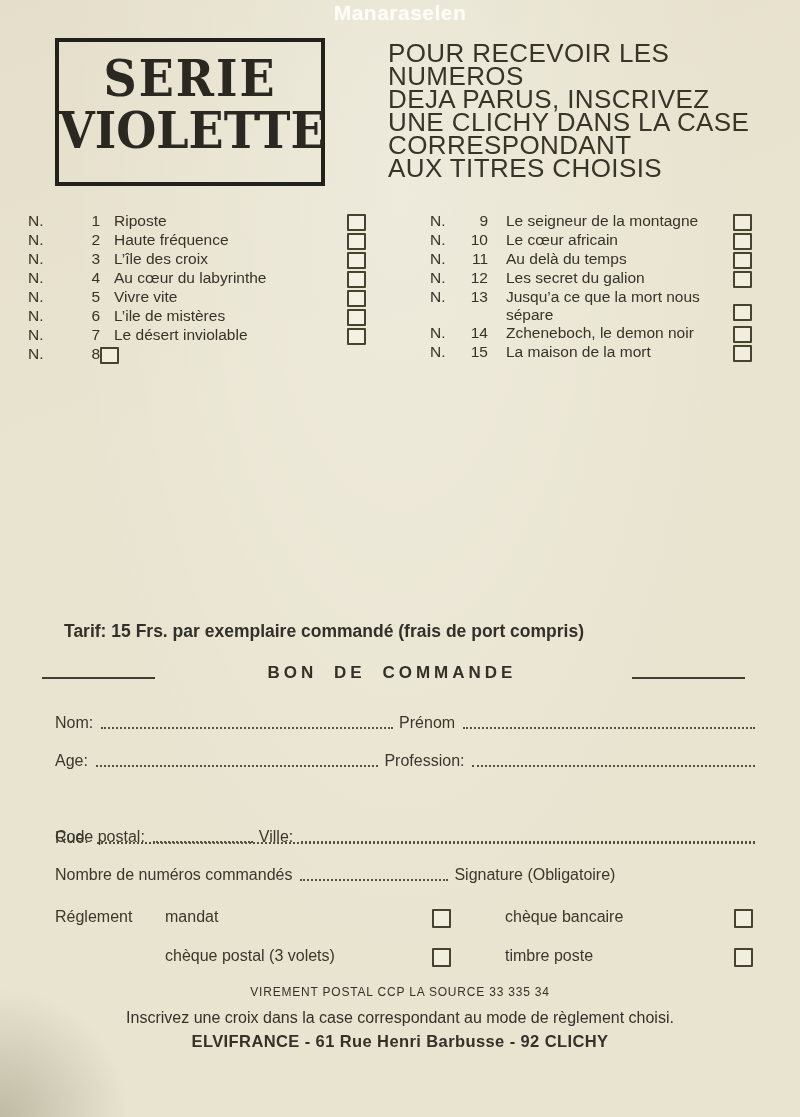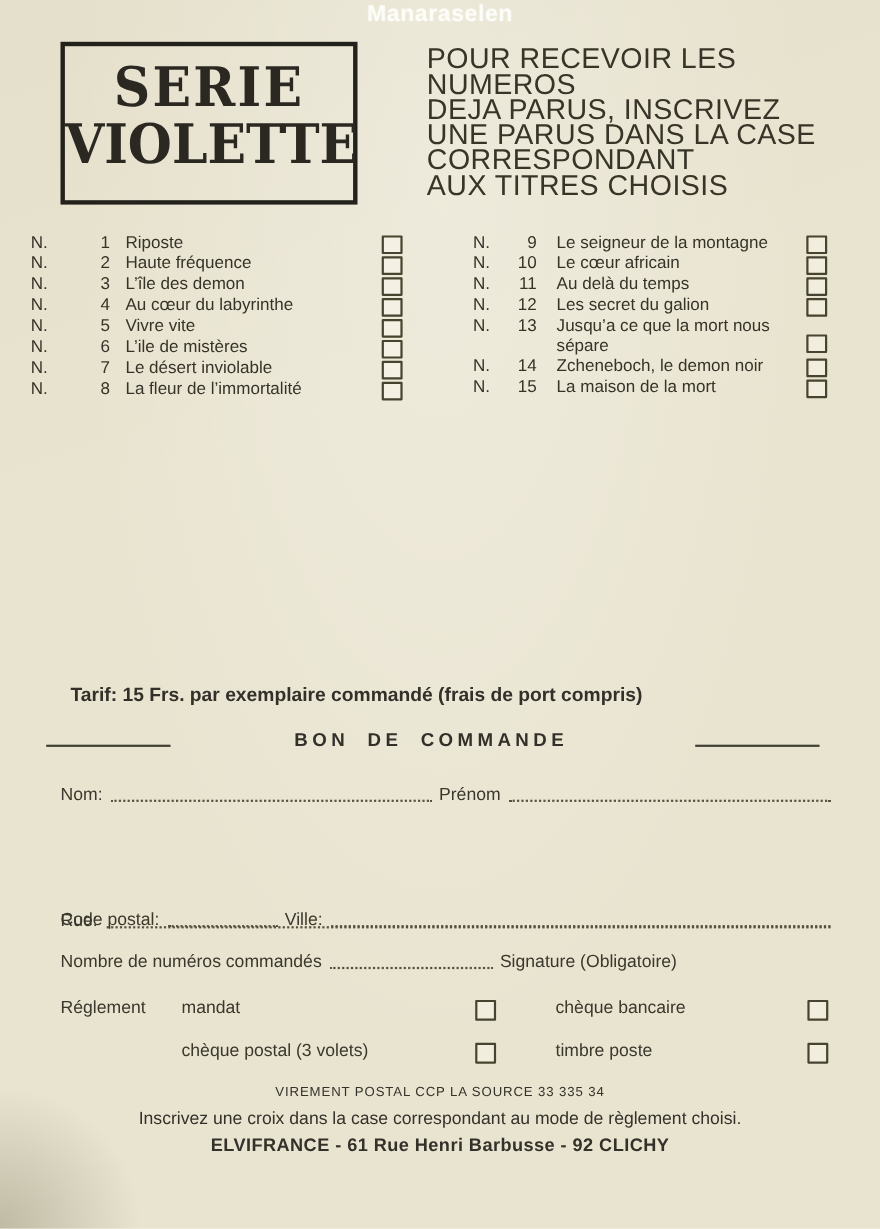--- a/index.html
+++ b/index.html
@@ -85,42 +85,42 @@
   <div class="watermark">Manaraselen</div>
 
   <div class="logo-box">
     <div class="logo-line1">SERIE</div>
     <div class="logo-line2">VIOLETTE</div>
   </div>
 
   <div class="intro">
     <div>POUR RECEVOIR LES NUMEROS</div>
     <div>DEJA PARUS, INSCRIVEZ</div>
-    <div>UNE PARUS DANS LA CASE</div>
+    <div>UNE CLICHY DANS LA CASE</div>
     <div>CORRESPONDANT</div>
     <div>AUX TITRES CHOISIS</div>
   </div>
 
   <div class="titles-col col-left">
     <div class="t-row">
       <span class="t-prefix">N.</span>
       <span class="t-num">1</span>
       <span class="t-title">Riposte</span>
       <span class="t-box"></span>
     </div>
     <div class="t-row">
       <span class="t-prefix">N.</span>
       <span class="t-num">2</span>
       <span class="t-title">Haute fréquence</span>
       <span class="t-box"></span>
     </div>
     <div class="t-row">
       <span class="t-prefix">N.</span>
       <span class="t-num">3</span>
-      <span class="t-title">L’île des demon</span>
+      <span class="t-title">L’île des croix</span>
       <span class="t-box"></span>
     </div>
     <div class="t-row">
       <span class="t-prefix">N.</span>
       <span class="t-num">4</span>
       <span class="t-title">Au cœur du labyrinthe</span>
       <span class="t-box"></span>
     </div>
     <div class="t-row">
       <span class="t-prefix">N.</span>
@@ -136,21 +136,20 @@
     </div>
     <div class="t-row">
       <span class="t-prefix">N.</span>
       <span class="t-num">7</span>
       <span class="t-title">Le désert inviolable</span>
       <span class="t-box"></span>
     </div>
     <div class="t-row">
       <span class="t-prefix">N.</span>
       <span class="t-num">8</span>
-      <span class="t-title">La fleur de l’immortalité</span>
       <span class="t-box"></span>
     </div>
   </div>
 
   <div class="titles-col col-right">
     <div class="t-row">
       <span class="t-prefix">N.</span>
       <span class="t-num">9</span>
       <span class="t-title">Le seigneur de la montagne</span>
       <span class="t-box"></span>
@@ -195,20 +194,26 @@
 
   <div class="tarif">Tarif: 15 Frs. par exemplaire commandé (frais de port compris)</div>
   <div class="bdc-heading">BON DE COMMANDE</div>
   <div class="bdc-line left"></div>
   <div class="bdc-line right"></div>
 
   <div class="f-row" style="top:713px;">
     <span class="f-label">Nom:</span>
     <span class="dots"></span>
     <span class="f-label">Prénom</span>
+    <span class="dots end"></span>
+  </div>
+  <div class="f-row" style="top:751px;">
+    <span class="f-label">Age:</span>
+    <span class="dots"></span>
+    <span class="f-label">Profession:</span>
     <span class="dots end"></span>
   </div>
   <div class="f-row" style="top:828px;">
     <span class="f-label">Rue:</span>
     <span class="dots end"></span>
   </div>
   <div class="f-row" style="top:827px;">
     <span class="f-label">Code postal:</span>
     <span class="dots fixed-cp"></span>
     <span class="f-label">Ville:</span>

